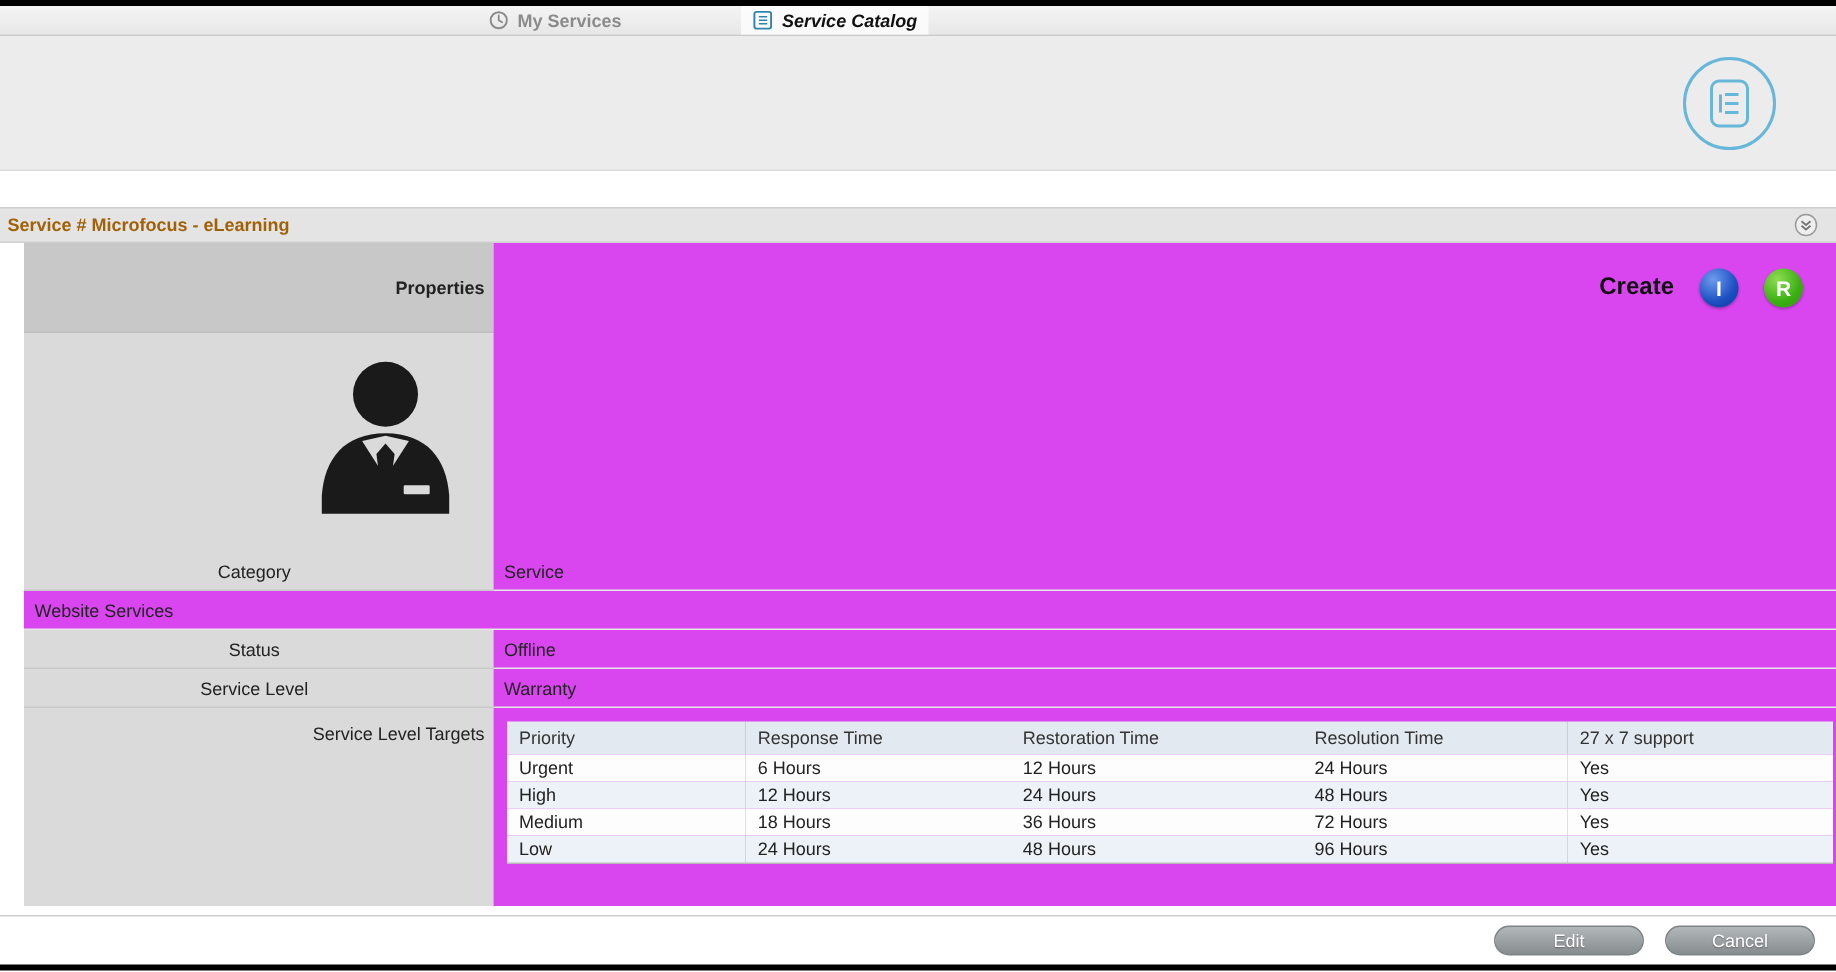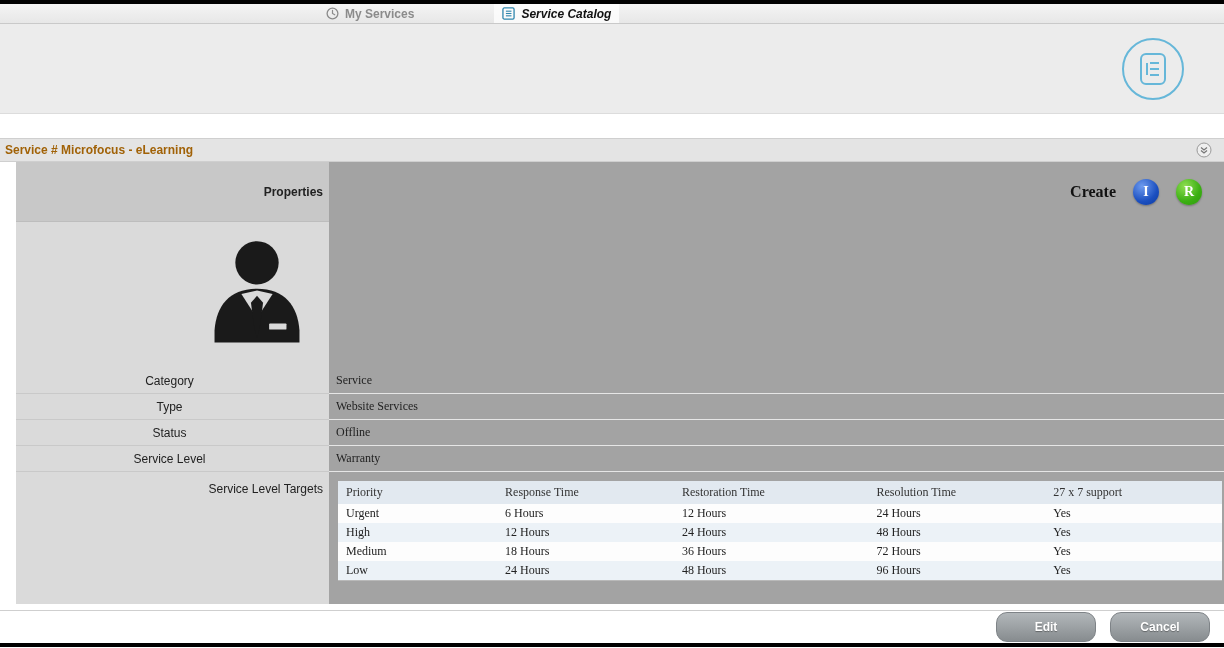--- a/index.html
+++ b/index.html
@@ -30,21 +30,21 @@
   
   .section-header { height:24px; background:#e4e4e4; border-top:1px solid #cfcfcf;
     border-bottom:1px solid #cfcfcf; display:flex; align-items:center;
     justify-content:space-between; padding:0 12px 0 5px; }
   .section-title { font-weight:bold; color:#a16207; }
   .collapse-btn { cursor:pointer; display:flex; align-items:center; }
 
   
   .panel .row { display:flex; width:100%;padding-left:16px; }
   .left  { width:313px; flex:0 0 313px; background:#dadada; }
-  .right { flex:1; background:#a3a3a3;font-family:Liberation Serif, serif; }
+  .right { flex:1; background:#d946ef; }
 
   .header-row { height:60px; }
   .header-row .left { background:#c8c8c8; border-bottom:1px solid #bdbdbd;
     display:flex; align-items:center; justify-content:flex-end; padding-right:6px; }
   .properties-label { font-weight:bold; color:#222; }
   .header-row .right { display:flex; align-items:center; justify-content:flex-end;
     gap:17px; padding-right:22px; }
   .create-label { font-weight:bold; font-size:16px; color:#111; }
   .badge { width:26px; height:26px; border-radius:50%; color:#fff; font-weight:bold;
     font-size:14px; display:flex; align-items:center; justify-content:center;
@@ -73,22 +73,22 @@
     padding:4px 8px; color:#333;margin-left:43px; }
   table.sla td { padding:2px 8px; height:17px; }
   table.sla tbody tr:nth-child(odd)  { background:#fdfdfd; }
   table.sla tbody tr:nth-child(even) { background:#ecf2f7; }
   table.sla tbody tr:last-child { border-bottom:1px solid #b9b9b9; }
 
   
   .footer { margin-top:6px; border-top:1px solid #cfcfcf; height:33px;
     display:flex; align-items:center; justify-content:flex-end; gap:14px;
     padding-right:14px; }
-  .btn { width:100px; height:30px; border:1px solid #7e8387; border-radius:11px;
-    background:linear-gradient(#b2b7ba,#878c8f); color:#fff; font-weight:bold;
+  .btn { width:100px; height:20px; border:1px solid #7e8387; border-radius:11px;
+    background:linear-gradient(#b2b7ba,#878c8f); color:#fff; font-weight:normal;
     font-size:12px; font-family:"Liberation Sans",sans-serif; cursor:pointer;
     text-shadow:0 1px 1px rgba(0,0,0,0.35); }
 </style>
 </head>
 <body>
 
 <div class="topbar-black"></div>
 
 <div class="tabbar">
   <div class="tab inactive">
@@ -168,23 +168,20 @@
 
   <div class="row field-row">
     <div class="left">
         <span>Category</span>
       </div>
     <div class="right">
         <span>Service</span>
       </div>
   </div>
   <div class="row field-row">
-    <div class="left">
-        <span>Type</span>
-      </div>
     <div class="right">
         <span>Website Services</span>
       </div>
   </div>
   <div class="row field-row">
     <div class="left">
         <span>Status</span>
       </div>
     <div class="right">
         <span>Offline</span>

